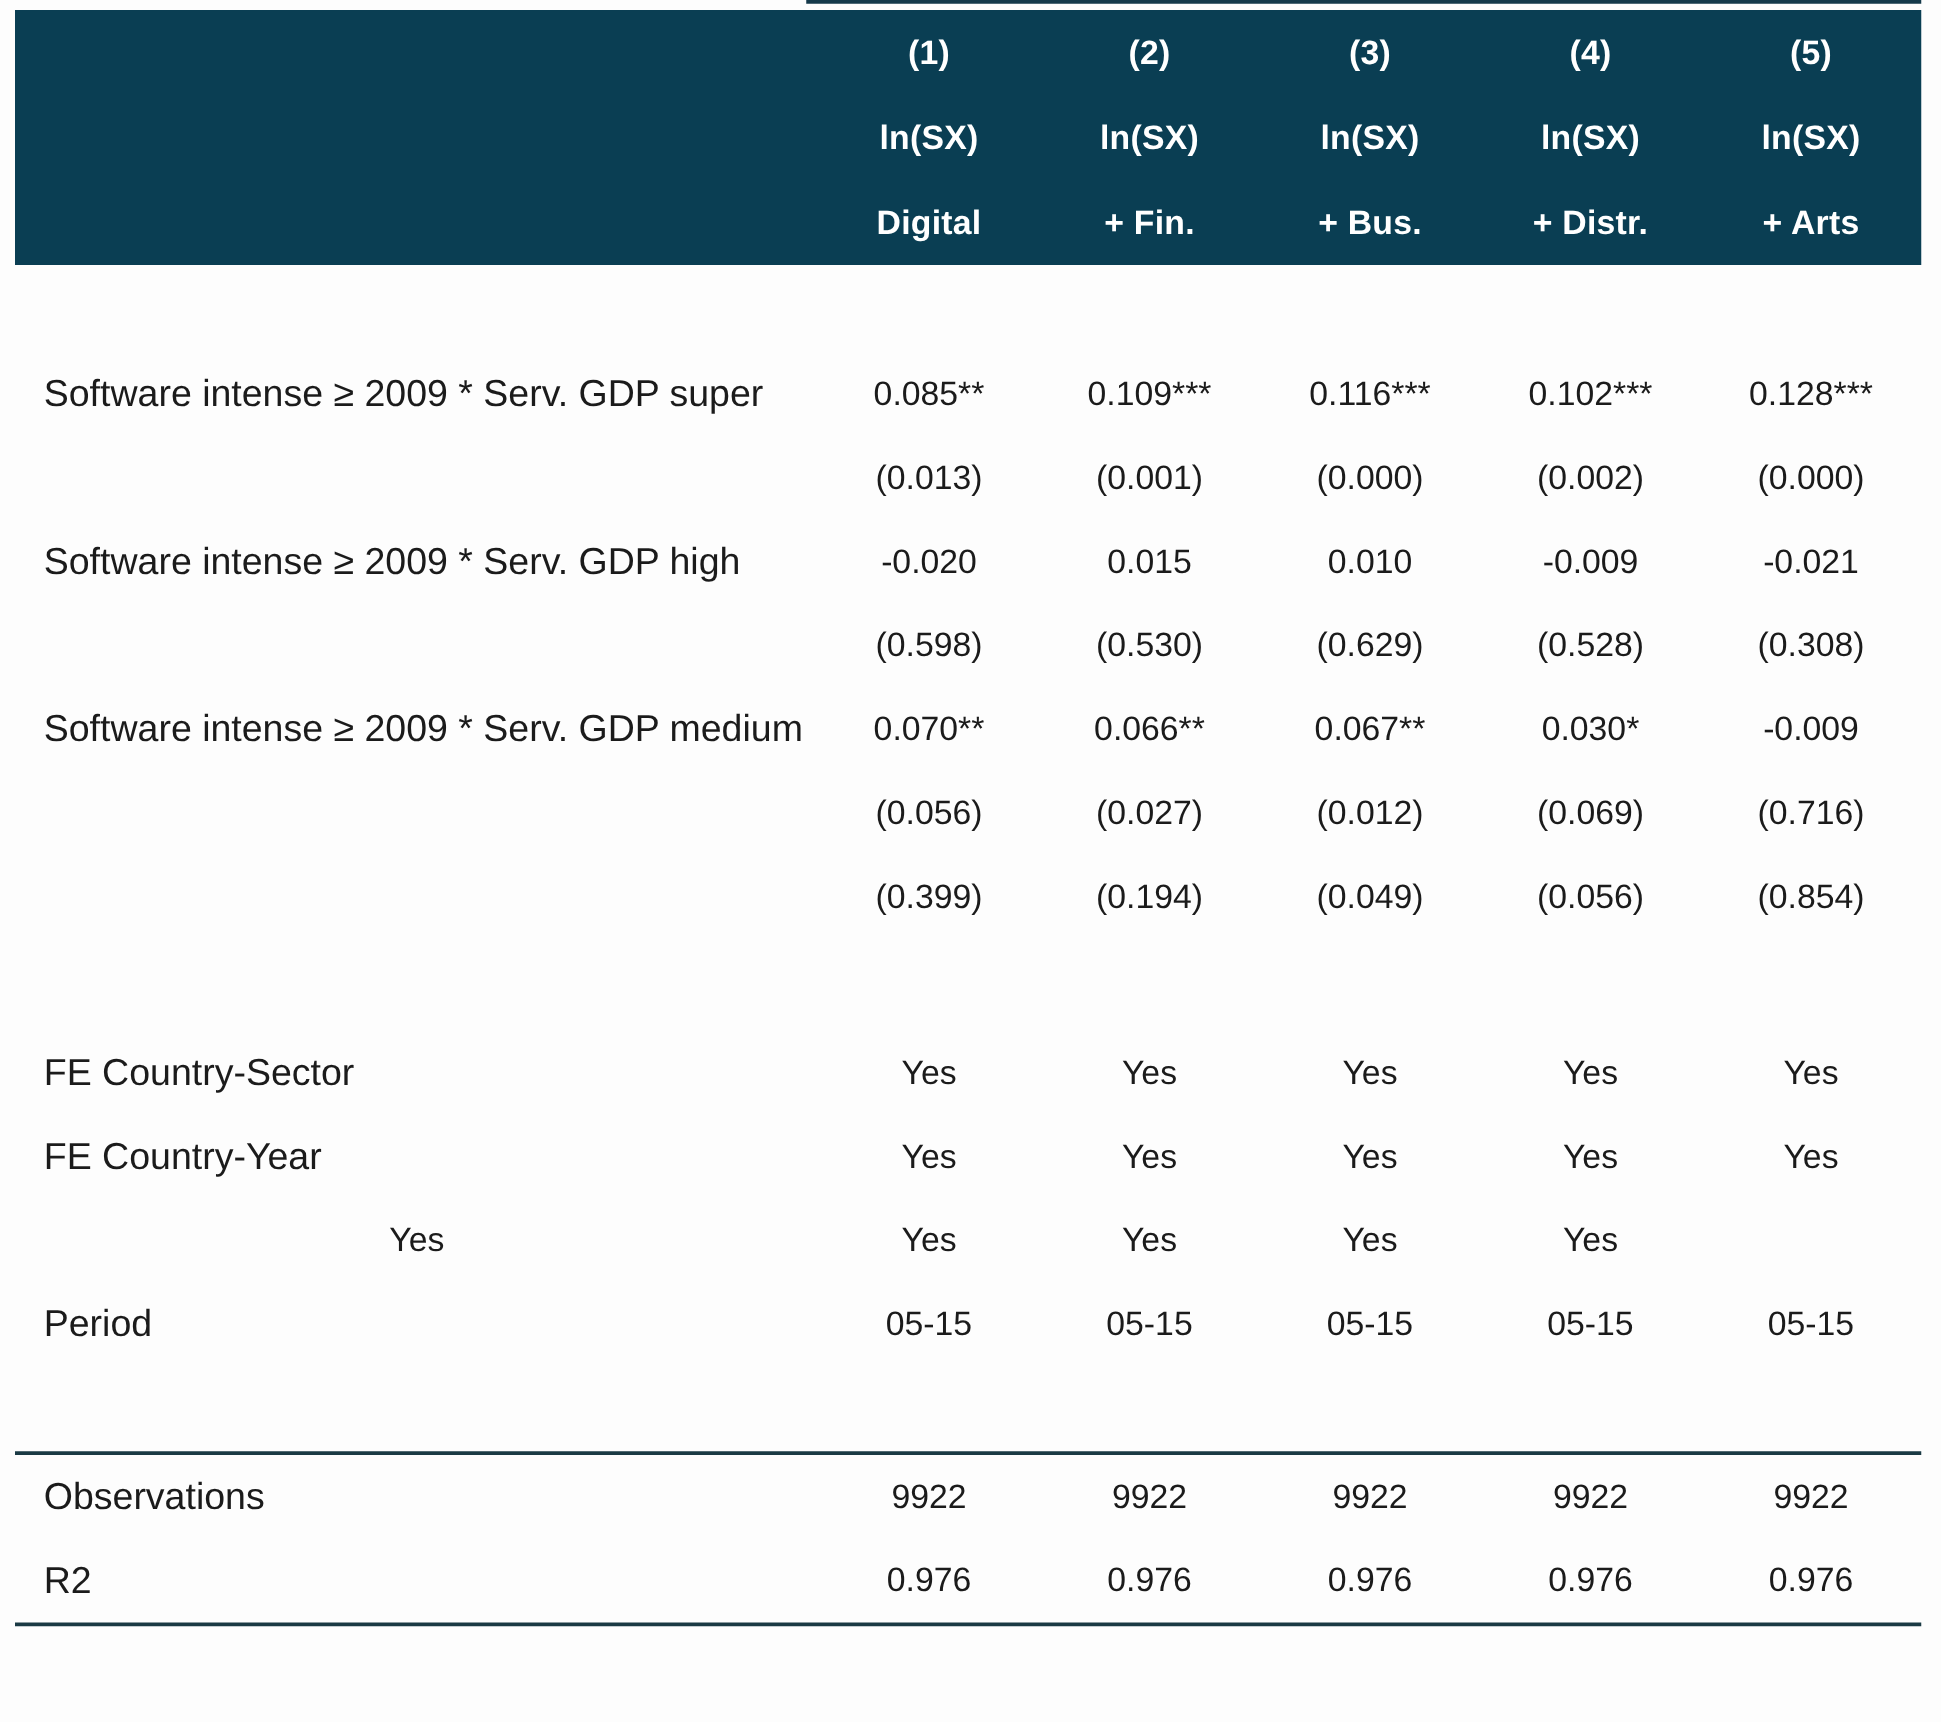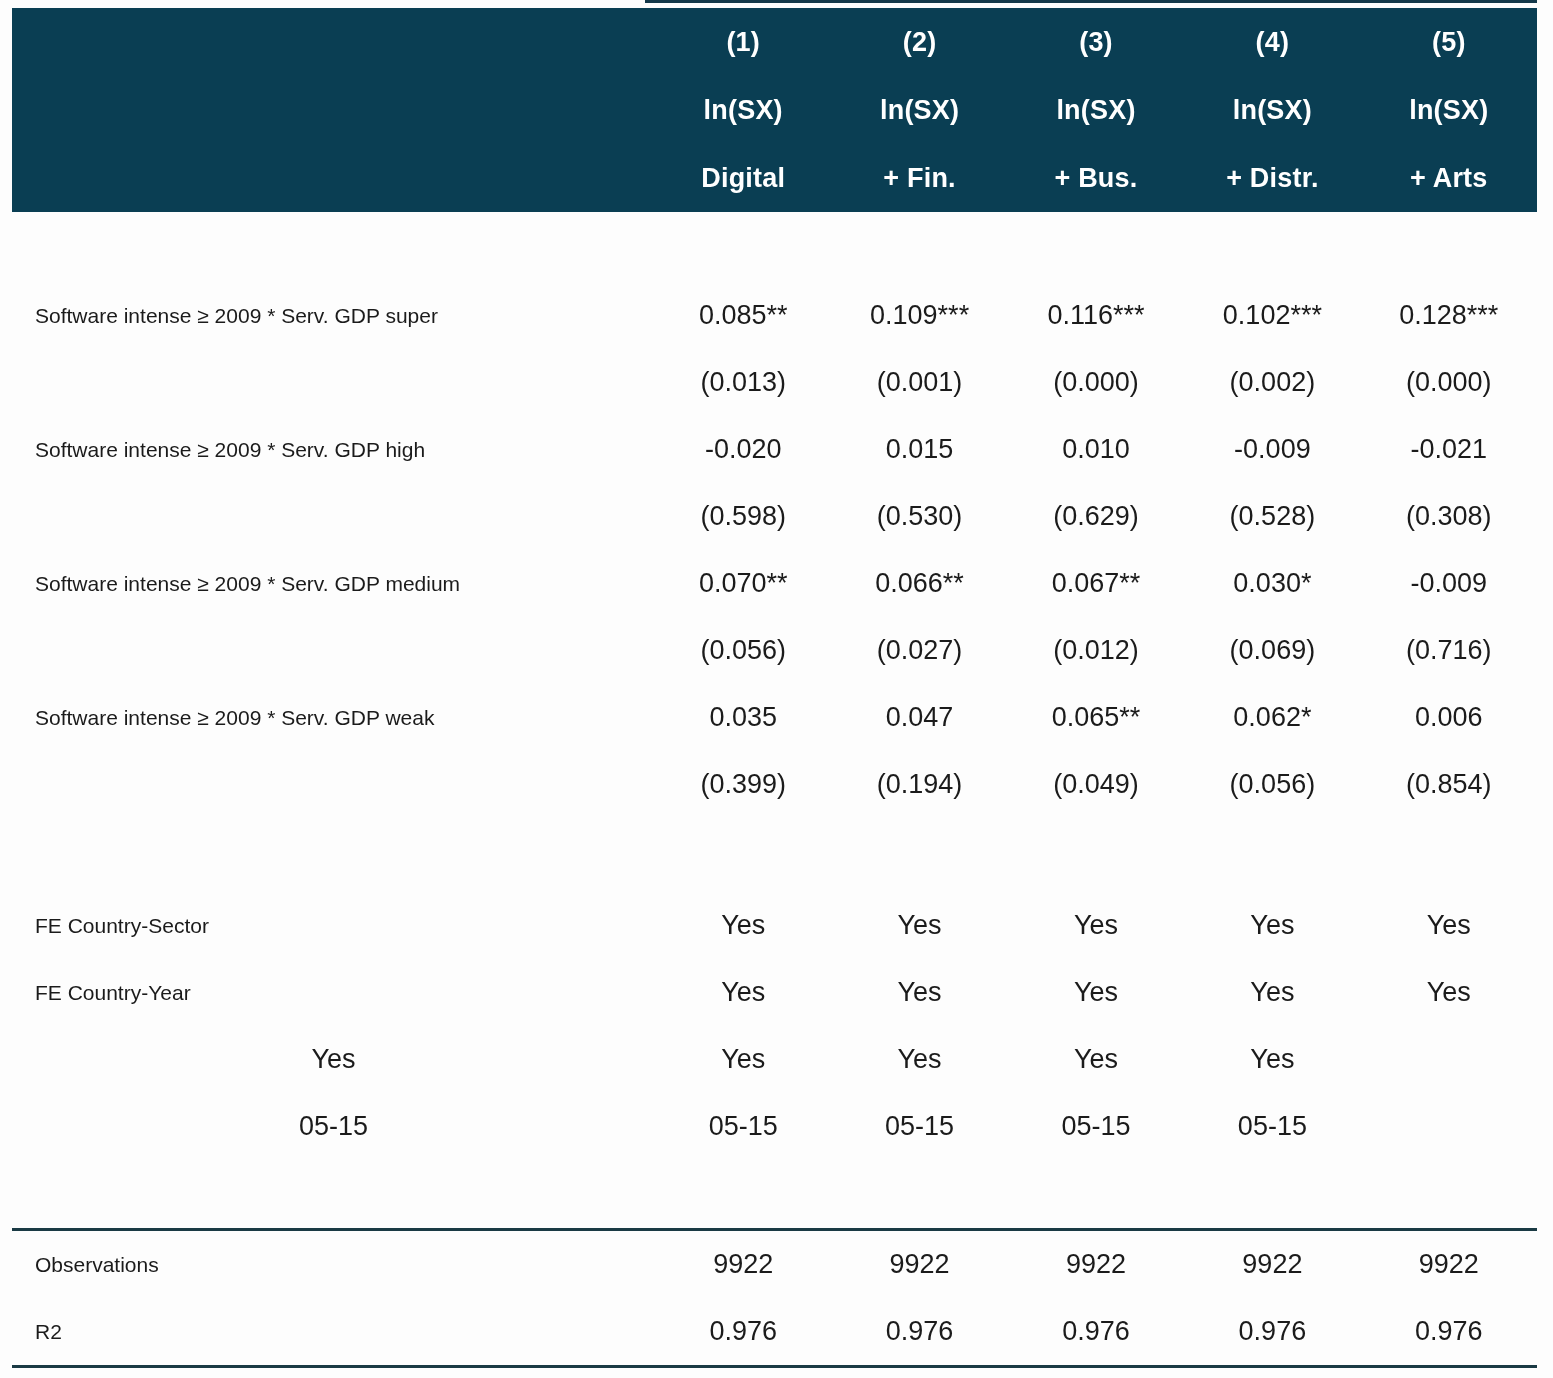--- a/index.html
+++ b/index.html
@@ -45,21 +45,21 @@
     width: 1525px;
   }
   .row {
     display: grid;
     grid-template-columns: 643px repeat(5, 1fr);
     height: 67px;
     align-items: center;
   }
   .row .label {
     padding-left: 23px;
-    font-size: 21px;
+    font-size: 30px;
     color: #1b1b1b;
     white-space: nowrap;
   }
   .row .cell {
     text-align: center;
     font-size: 27px;
     color: #1b1b1b;
     white-space: nowrap;
   }
   .spacer-top { height: 70px; }
@@ -149,28 +149,20 @@
     <div class="row">
       <div class="label"></div>
       <div class="cell">(0.056)</div>
       <div class="cell">(0.027)</div>
       <div class="cell">(0.012)</div>
       <div class="cell">(0.069)</div>
       <div class="cell">(0.716)</div>
     </div>
 
     <div class="row">
-      <div class="label">Software intense ≥ 2009 * Serv. GDP weak</div>
-      <div class="cell">0.035</div>
-      <div class="cell">0.047</div>
-      <div class="cell">0.065**</div>
-      <div class="cell">0.062*</div>
-      <div class="cell">0.006</div>
-    </div>
-    <div class="row">
       <div class="label"></div>
       <div class="cell">(0.399)</div>
       <div class="cell">(0.194)</div>
       <div class="cell">(0.049)</div>
       <div class="cell">(0.056)</div>
       <div class="cell">(0.854)</div>
     </div>
 
     <div class="spacer-mid"></div>
 
@@ -191,20 +183,21 @@
       <div class="cell">Yes</div>
     </div>
     <div class="row">
       <div class="cell">Yes</div>
       <div class="cell">Yes</div>
       <div class="cell">Yes</div>
       <div class="cell">Yes</div>
       <div class="cell">Yes</div>
     </div>
     <div class="row">
+      <div class="label">Period</div>
       <div class="cell">05-15</div>
       <div class="cell">05-15</div>
       <div class="cell">05-15</div>
       <div class="cell">05-15</div>
       <div class="cell">05-15</div>
     </div>
 
     <div class="spacer-pre-rule"></div>
     <div class="hrule"></div>
 

